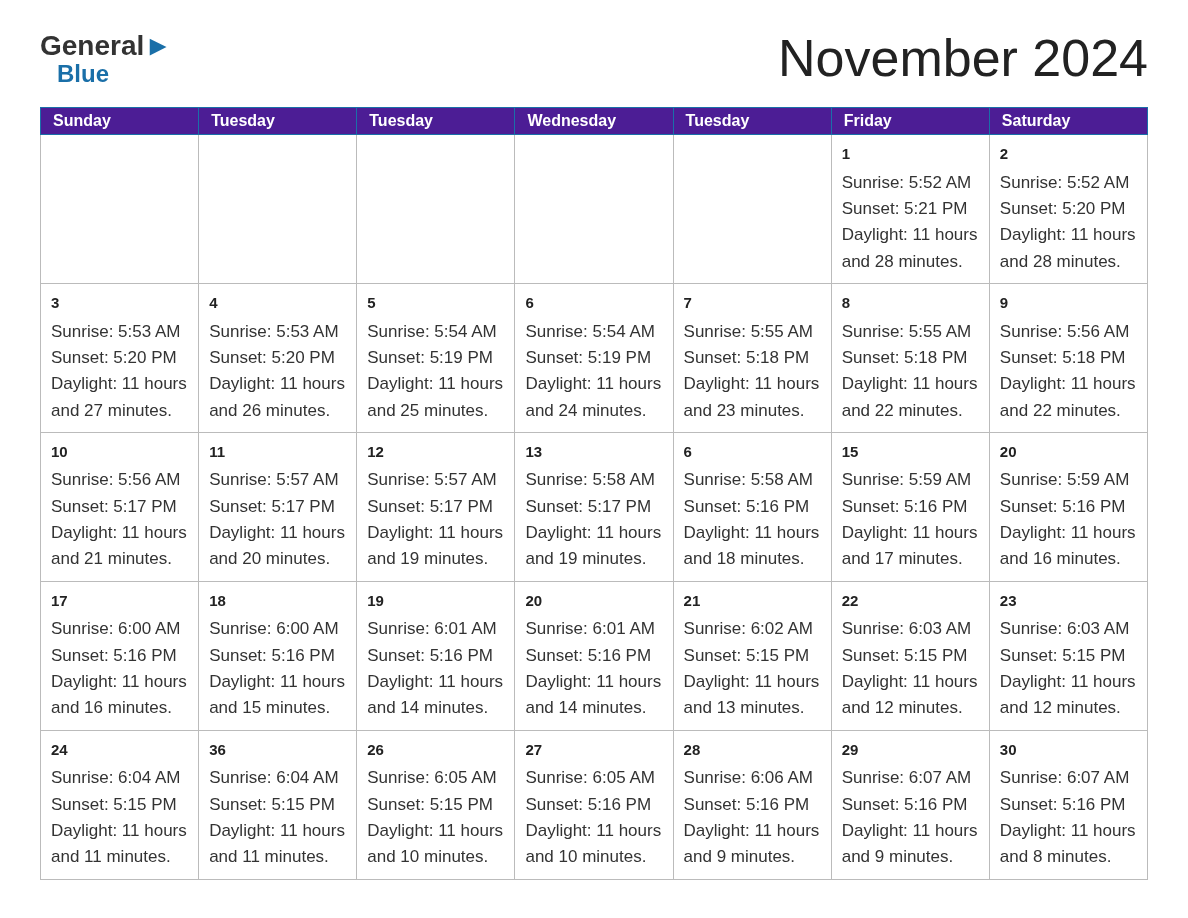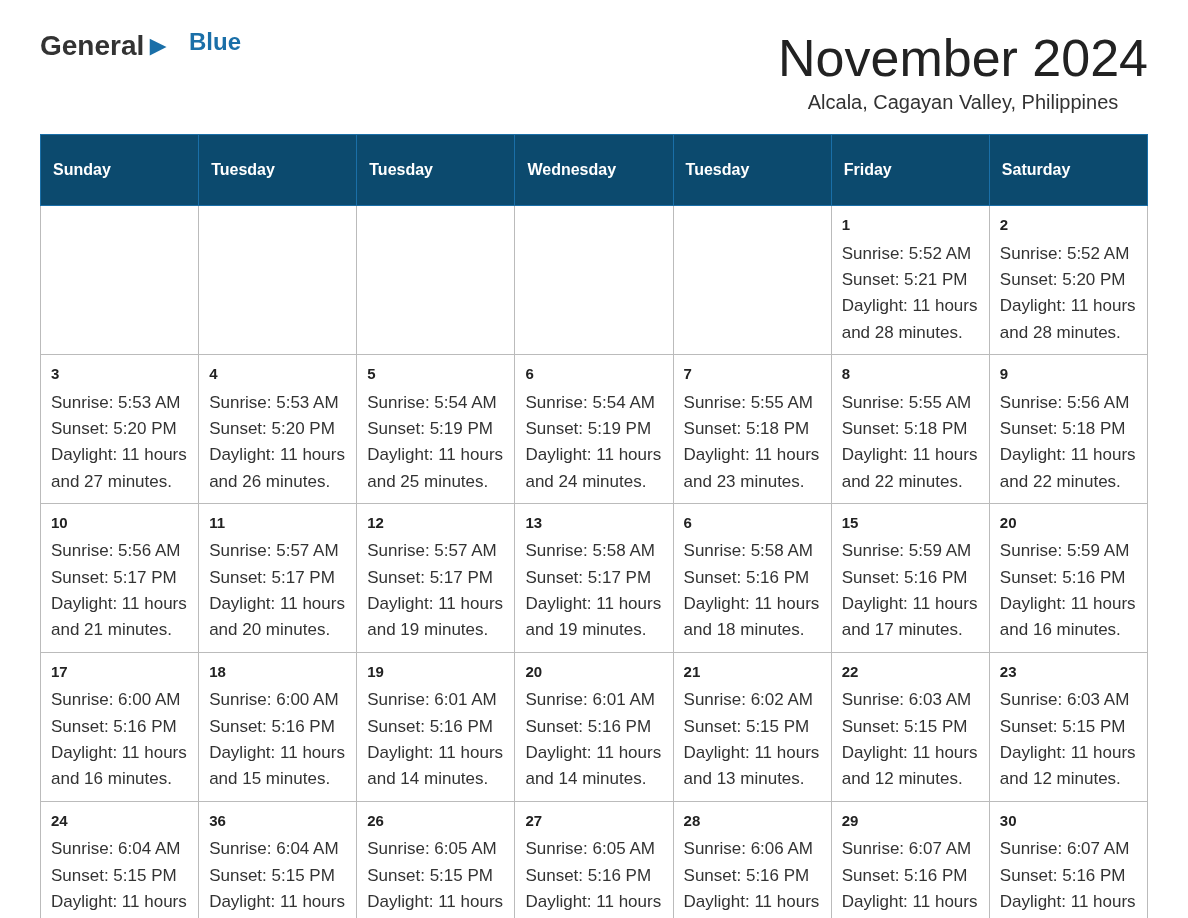--- a/index.html
+++ b/index.html
@@ -12,46 +12,46 @@
       min-height: 918px;
     }
     .header {
       display: flex;
       justify-content: space-between;
       align-items: flex-start;
       margin-bottom: 20px;
     }
     .logo {
       display: flex;
-      flex-direction: row;
+      flex-direction: column;
       align-items: flex-start;
     }
     .title-block {
-      text-align: center;
+      text-align: left;
     }
     .title-block h1 {
       font-size: 52px;
       font-weight: normal;
       color: #222;
       line-height: 1.1;
     }
     .title-block p {
       font-size: 20px;
       color: #333;
       margin-top: 4px;
     }
     .calendar {
       width: 100%;
       border-collapse: collapse;
       border: 1px solid #999;
     }
     .calendar thead tr th {
-      background-color: #0c4a6e;
+      background-color: #4c1d95;
       color: #fff;
-      padding: 26px 12px;
+      padding: 4px 12px;
       font-size: 16px;
       font-weight: bold;
       text-align: left;
       border: 1px solid #1a6fa8;
     }
     .calendar tbody tr td {
       vertical-align: top;
       border: 1px solid #bbb;
       padding: 8px 10px;
       width: 14.28%;
@@ -102,21 +102,20 @@
   <div class="logo">
     <div class="logo-row">
       <span class="logo-text-general">
         General<span class="logo-text-blue-part">►</span>
       </span>
     </div>
     <span class="logo-bottom">Blue</span>
   </div>
   <div class="title-block">
     <h1>November 2024</h1>
-    <p>Alcala, Cagayan Valley, Philippines</p>
   </div>
 </div>
 
 <table class="calendar">
   <thead>
     <tr>
       <th>Sunday</th>
       <th>Tuesday</th>
       <th>Tuesday</th>
       <th>Wednesday</th>

